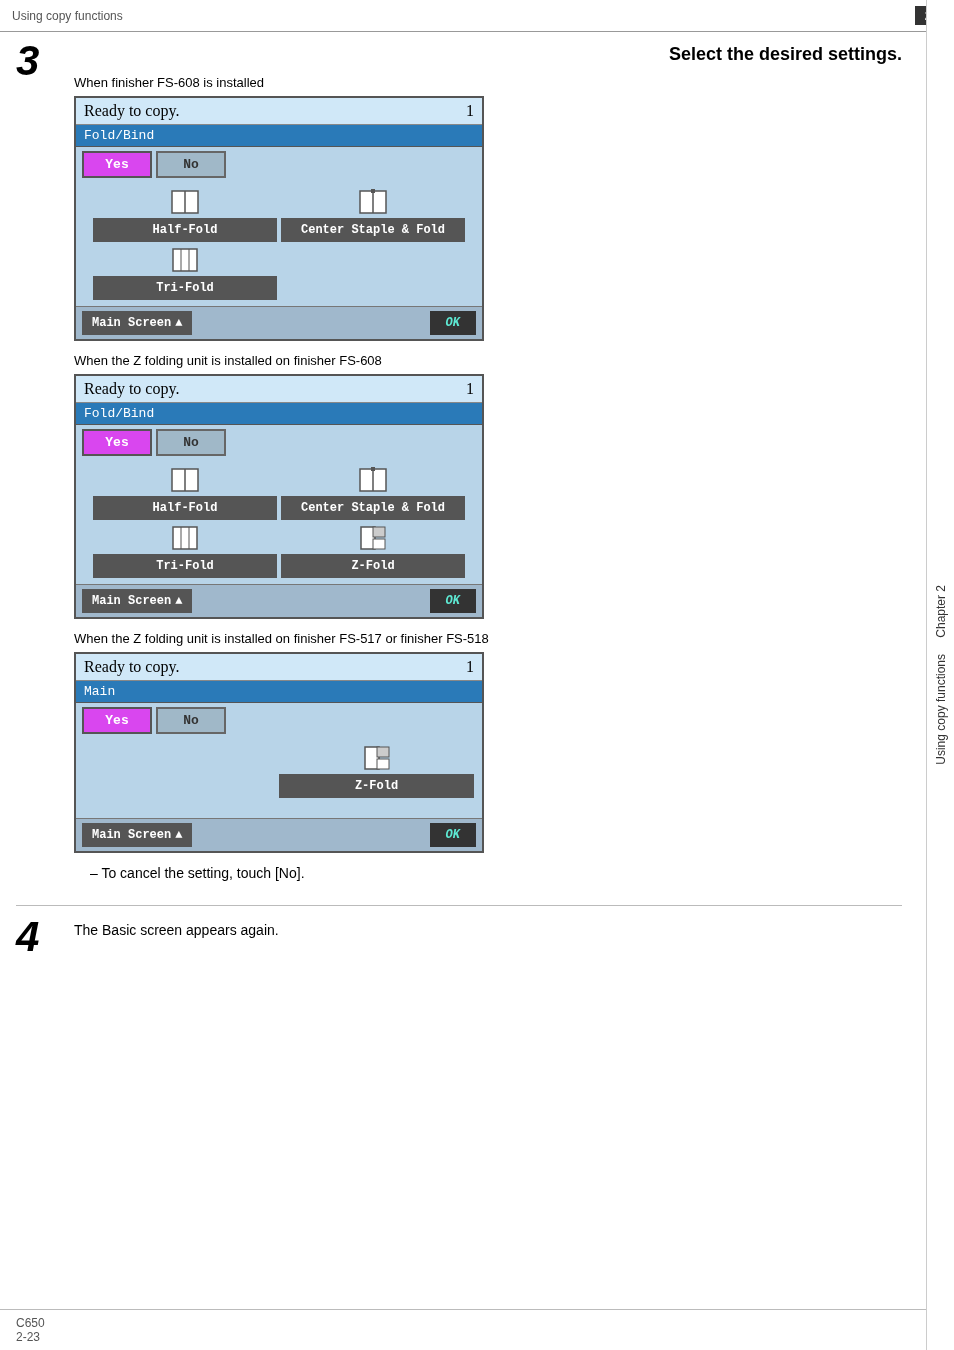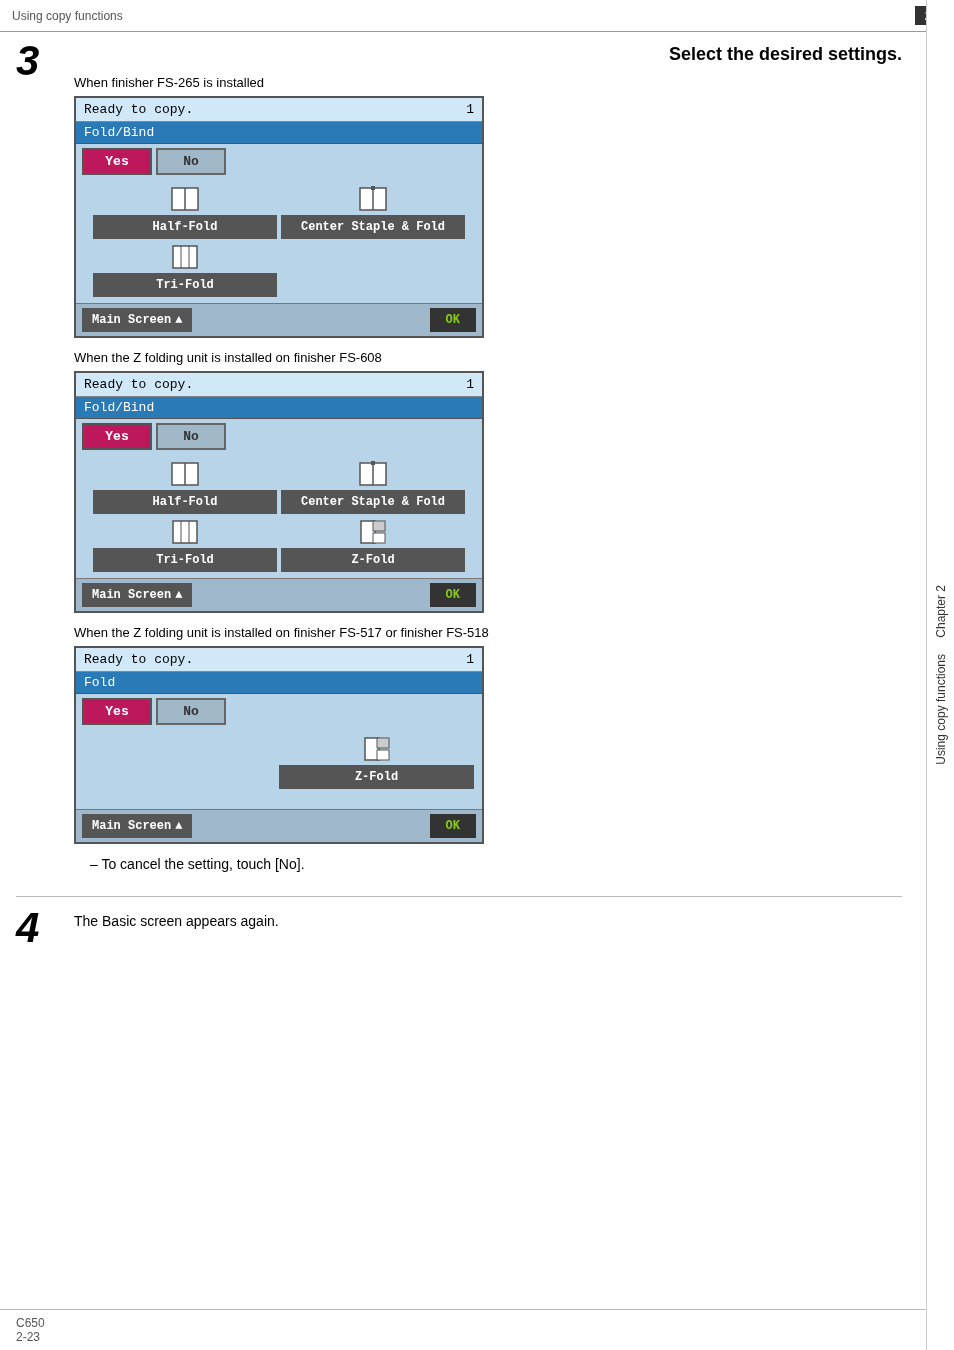--- a/index.html
+++ b/index.html
@@ -102,22 +102,23 @@
       width: 410px;
       margin-bottom: 12px;
       font-family: 'Courier New', Courier, monospace;
     }
     .ui-screen .status-bar {
       display: flex;
       justify-content: space-between;
       align-items: center;
       padding: 4px 8px;
       background: #d0e8f8;
-      font-size: 13px;
+      font-size: 16px;
       border-bottom: 1px solid #888;
+      font-family: Liberation Serif, serif;
     }
     .ui-screen .section-title {
       background: #2a7ab8;
       color: #fff;
       padding: 3px 8px;
       font-size: 13px;
       border-bottom: 1px solid #555;
     }
     .ui-screen .btn-row {
       display: flex;
@@ -129,21 +130,21 @@
       padding: 4px 18px;
       font-size: 13px;
       font-family: 'Courier New', Courier, monospace;
       font-weight: bold;
       border: 2px solid #555;
       cursor: pointer;
       min-width: 70px;
       text-align: center;
     }
     .ui-btn.active {
-      background: #be185d;
+      background: #d946ef;
       color: #fff;
       border-color: #555;
     }
     .ui-btn.inactive {
       background: #a0b8c8;
       color: #333;
       border-color: #666;
     }
     .fold-options-grid {
       display: grid;
@@ -199,23 +200,24 @@
       align-items: center;
       gap: 4px;
     }
     .bottom-ok-btn {
       font-size: 12px;
       font-family: 'Courier New', Courier, monospace;
       font-weight: bold;
       padding: 3px 14px;
       border: 2px solid #333;
       background: #333;
-      color: #84cc16;
+      color: #5eead4;
       cursor: pointer;
       margin-left: auto;
+      font-style: italic;
     }
 
     
     .bullet-point {
       margin: 10px 0 8px 0;
       font-size: 14px;
       padding-left: 16px;
     }
 
     
@@ -264,21 +266,21 @@
   </span>
 </div>
 
 <div class="main-content">
 
   <div class="step-block">
     <div class="step-number">3</div>
     <div class="step-content">
       <div class="step-heading">Select the desired settings.</div>
 
-      <div class="screen-label">When finisher FS-265 is installed</div>
+      <div class="screen-label">When finisher FS-608 is installed</div>
       <div class="ui-screen">
         <div class="status-bar">
           <span>Ready to copy.</span>
           <span>1</span>
         </div>
         <div class="section-title">Fold/Bind</div>
         <div class="btn-row">
           <button class="ui-btn active">Yes</button>
           <button class="ui-btn inactive">No</button>
         </div>
@@ -387,21 +389,21 @@
       </div>
 
       <div class="screen-label">
         <span>When the Z folding unit is installed on finisher FS-517 or finisher FS-518</span>
       </div>
       <div class="ui-screen">
         <div class="status-bar">
           <span>Ready to copy.</span>
           <span>1</span>
         </div>
-        <div class="section-title">Fold</div>
+        <div class="section-title">Main</div>
         <div class="btn-row">
           <button class="ui-btn active">Yes</button>
           <button class="ui-btn inactive">No</button>
         </div>
 
         <div style="display: grid; grid-template-columns: 1fr 1fr; padding: 6px 8px; background: #b8d4e8; min-height: 80px;">
           <div></div>
           <div class="fold-option">
             <div class="fold-icon">
               <svg width="28" height="26" viewBox="0 0 28 26">

